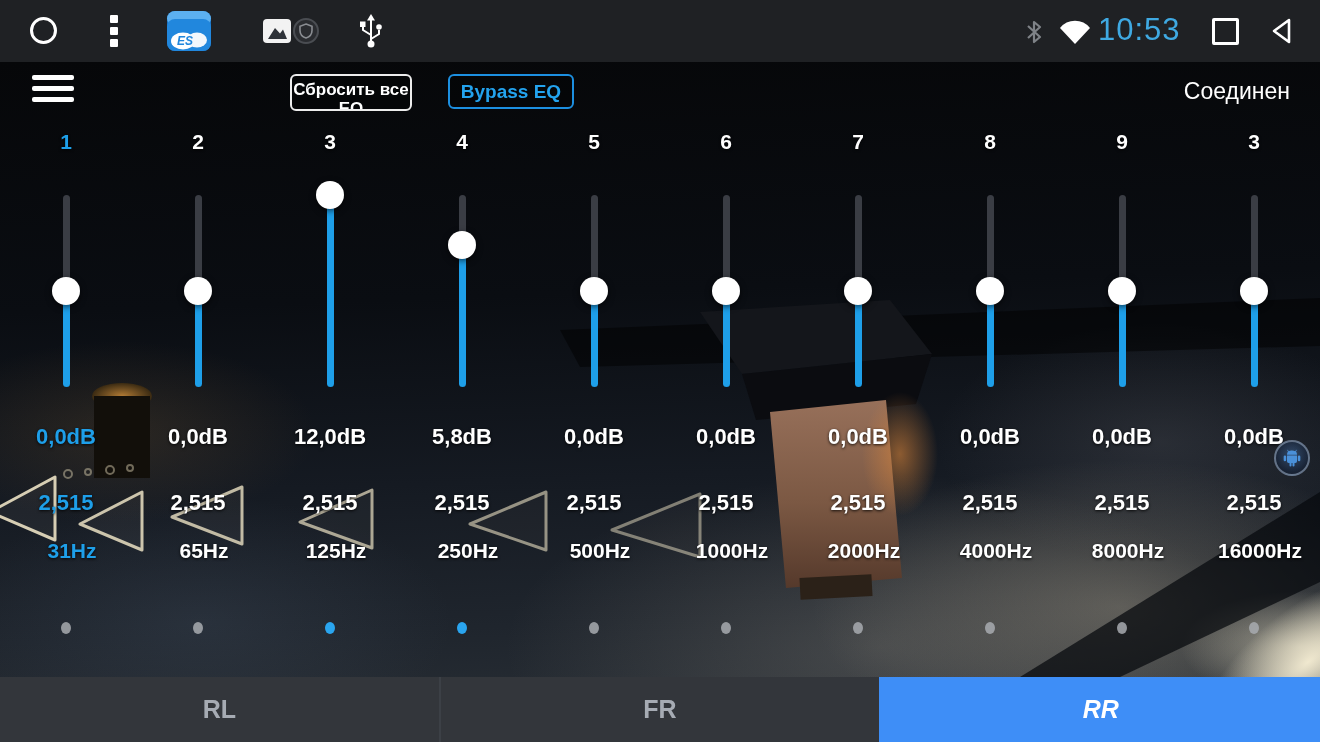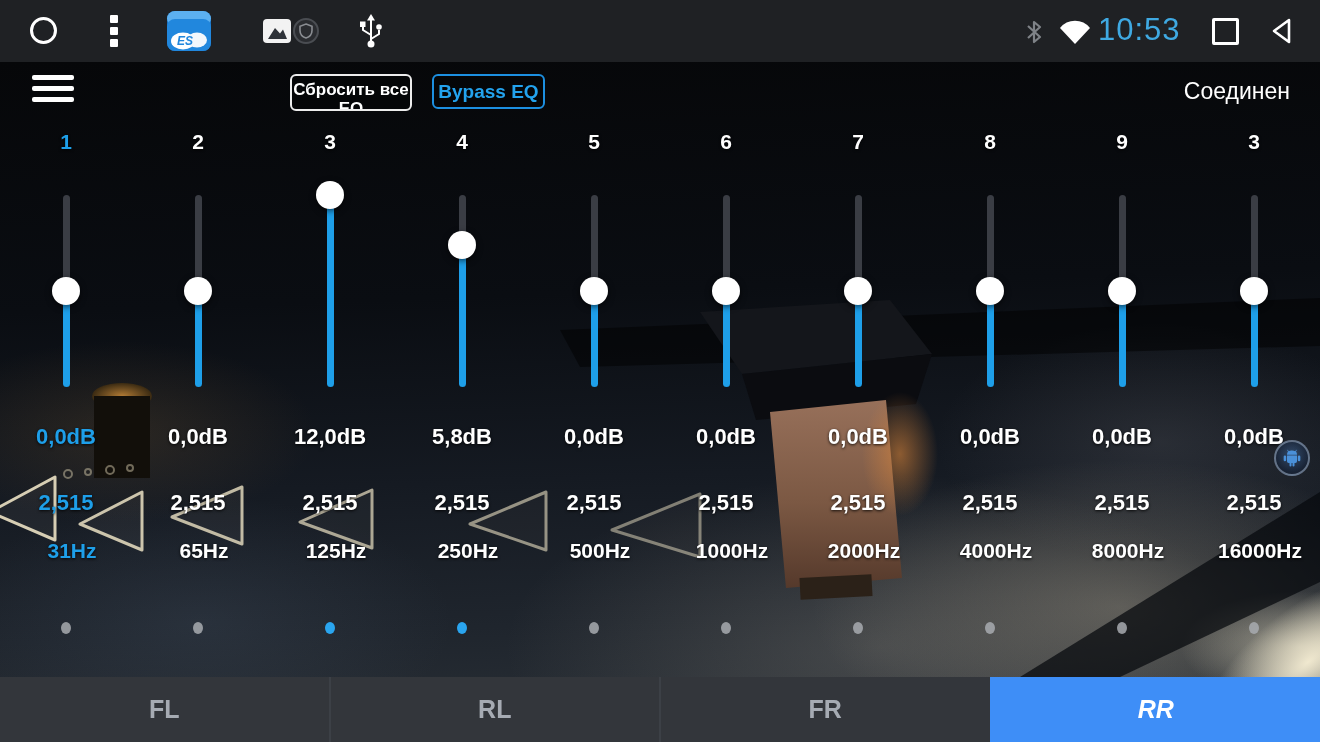--- a/index.html
+++ b/index.html
@@ -41,21 +41,21 @@
   .deco{position:absolute;top:0;left:0;pointer-events:none;}
   
   .toolbar{position:absolute;top:0;left:0;width:100%;height:62px;}
   .hamburger{position:absolute;left:32px;top:13px;width:42px;}
   .hamburger i{display:block;width:42px;height:5px;background:#fff;border-radius:2px;margin-bottom:6px;}
   .btn{position:absolute;display:flex;align-items:center;justify-content:center;
        border:2px solid #ECECEC;border-radius:6px;color:#fff;font-weight:bold;background:rgba(0,0,0,.25);}
   .btn-link{left:122px;top:12px;width:126px;height:35px;font-size:20px;gap:14px;}
   .btn-reset{left:290px;top:12px;width:122px;height:37px;font-size:17px;line-height:19px;
              text-align:right;flex-direction:column;overflow:hidden;justify-content:flex-start;padding-top:4px;}
-  .btn-bypass{left:432px;top:12px;width:113px;height:35px;font-size:19px;border-color:#1C8FE0;color:#23A3EE;}
+  .btn-bypass{left:448px;top:12px;width:126px;height:35px;font-size:19px;border-color:#1C8FE0;color:#23A3EE;}
   .conn-status{position:absolute;right:30px;top:16px;font-size:23px;font-weight:normal;color:#fff;}
   
   .bands{position:absolute;top:68px;left:0;width:1320px;display:flex;}
   .band{position:relative;width:132px;height:545px;}
   .band .txt{position:absolute;left:0;width:100%;text-align:center;color:#fff;font-weight:bold;
              text-shadow:0 1px 3px rgba(0,0,0,.85);}
   .band-num{top:0;font-size:21px;}
   .db{top:294px;font-size:22px;}
   .q{top:360px;font-size:22px;}
   .freq{top:409px;font-size:21px;margin-left:6px;}
@@ -346,19 +346,18 @@
 
   <div class="bubble">
     <span style="display:flex;">
       <svg width="20" height="20" viewBox="0 0 24 24">
           <path fill="#4A90D9" d="M6 9h12v7a2 2 0 0 1-2 2h-1v3a1.2 1.2 0 0 1-2.4 0v-3h-1.2v3a1.2 1.2 0 0 1-2.4 0v-3H8a2 2 0 0 1-2-2V9zm-2.5 0A1.5 1.5 0 0 1 5 10.5v4a1.5 1.5 0 0 1-3 0v-4A1.5 1.5 0 0 1 3.5 9zm17 0a1.5 1.5 0 0 1 1.5 1.5v4a1.5 1.5 0 0 1-3 0v-4a1.5 1.5 0 0 1 1.5-1.5zM7.2 4.2l-1-1.8.8-.4 1 1.9A5.9 5.9 0 0 1 12 3c1.5 0 2.8.4 4 .9l1-1.9.8.4-1 1.8A5.9 5.9 0 0 1 18 8H6c0-1.5.4-2.8 1.2-3.8z"></path>
         </svg>
     </span>
   </div>
 
   <div class="tabbar">
-    <div class="tab">FL</div>
     <div class="tab">RL</div>
     <div class="tab">FR</div>
     <div class="tab sel">RR</div>
   </div>
 
 </div>
 
 </body></html>

